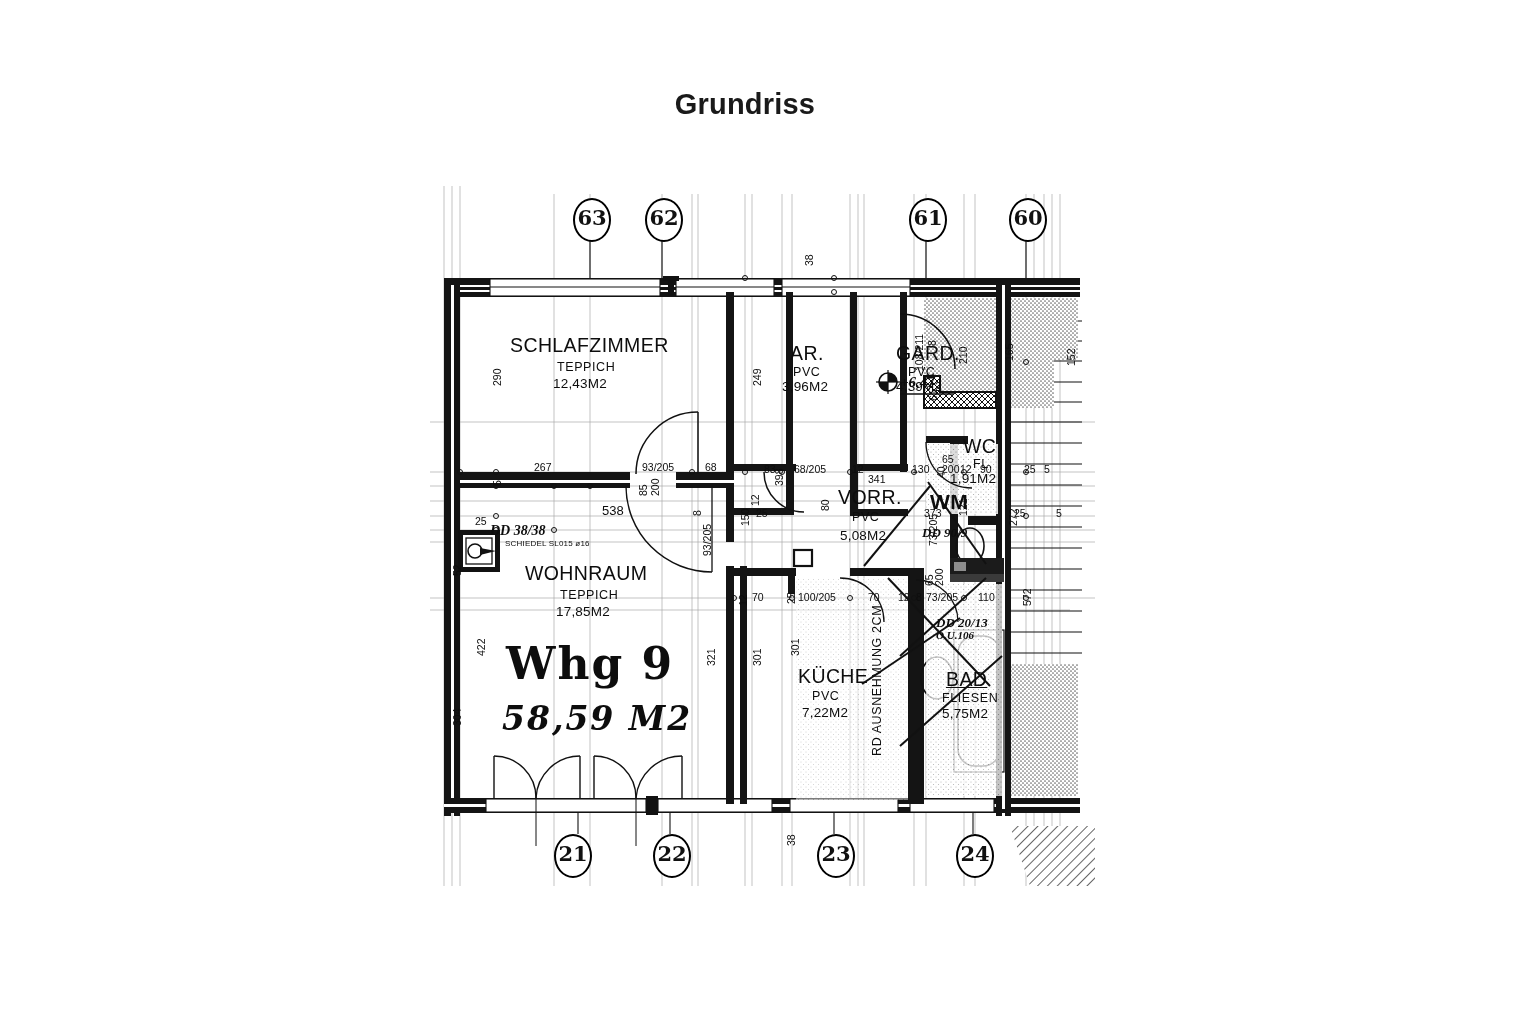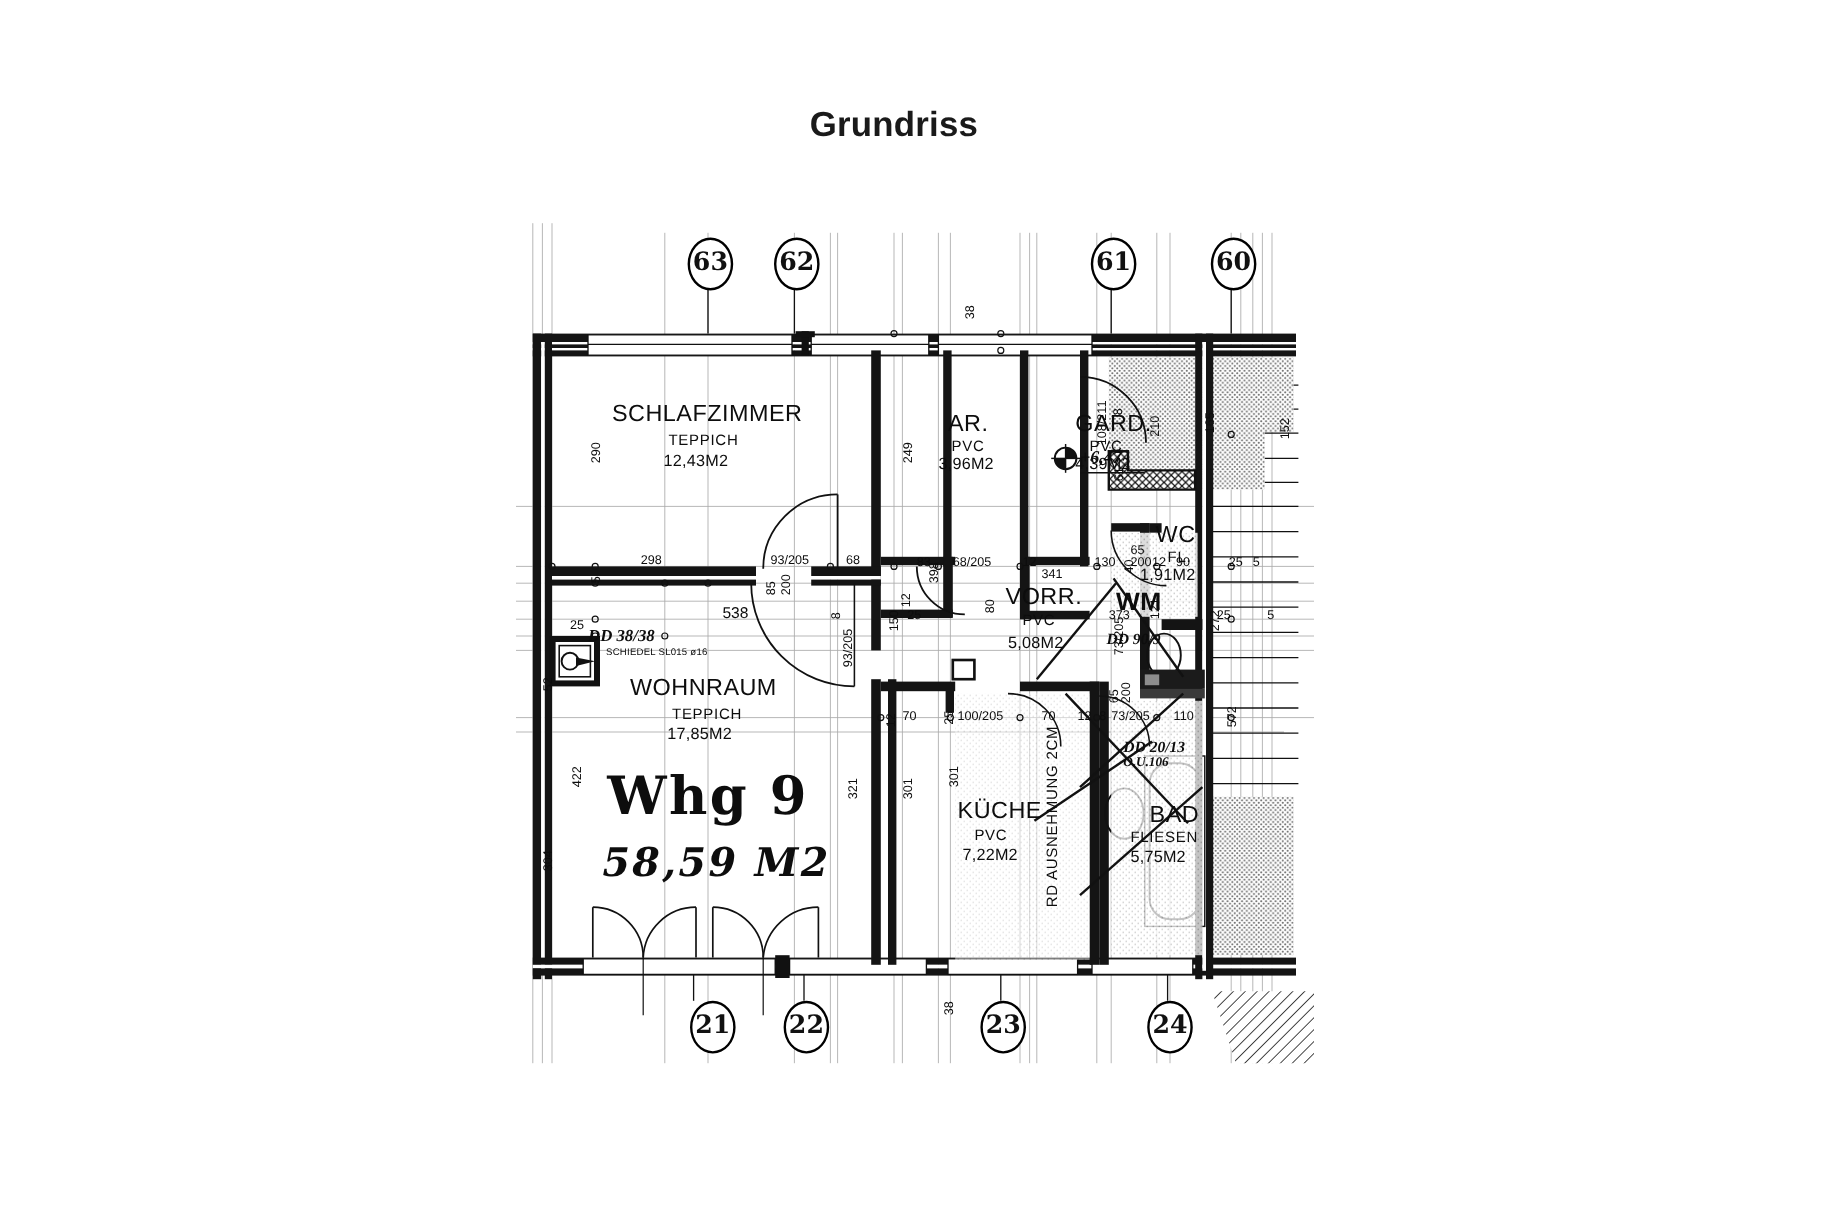--- a/index.html
+++ b/index.html
@@ -364,21 +364,21 @@
       <line x1="434" y1="380" x2="500" y2="300"></line>
       <line x1="498" y1="296" x2="556" y2="378"></line>
     </g>
   </svg>
 
   <div class="gridlbl" style="left:143px;top:12px;">63</div>
   <div class="gridlbl" style="left:215px;top:12px;">62</div>
   <div class="gridlbl" style="left:479px;top:12px;">61</div>
   <div class="gridlbl" style="left:579px;top:12px;">60</div>
 
-  <div class="gridlbl" style="left:145px;top:648px;">21</div>
+  <div class="gridlbl" style="left:124px;top:648px;">21</div>
   <div class="gridlbl" style="left:223px;top:648px;">22</div>
   <div class="gridlbl" style="left:387px;top:648px;">23</div>
   <div class="gridlbl" style="left:526px;top:648px;">24</div>
 
   <div class="t room" style="left:80px;top:150px;">SCHLAFZIMMER</div>
   <div class="t mat" style="left:127px;top:175px;">TEPPICH</div>
   <div class="t area" style="left:123px;top:191px;">12,43M2</div>
 
   <div class="t room" style="left:95px;top:378px;">WOHNRAUM</div>
   <div class="t mat" style="left:130px;top:403px;">TEPPICH</div>
@@ -397,21 +397,21 @@
   <div class="t hand" style="left:470px;top:189px;font-size:15px;">+6,47</div>
 
   <div class="t room" style="left:408px;top:302px;">VORR.</div>
   <div class="t mat" style="left:422px;top:325px;">PVC</div>
   <div class="t area" style="left:410px;top:343px;">5,08M2</div>
 
   <div class="t room" style="left:368px;top:481px;">KÜCHE</div>
   <div class="t mat" style="left:382px;top:504px;">PVC</div>
   <div class="t area" style="left:372px;top:520px;">7,22M2</div>
 
-  <div class="t room" style="left:528px;top:484px;">BAD</div>
+  <div class="t room" style="left:516px;top:484px;text-decoration:underline;">BAD</div>
   <div class="t mat" style="left:512px;top:506px;">FLIESEN</div>
   <div class="t area" style="left:512px;top:521px;">5,75M2</div>
 
   <div class="t room" style="left:533px;top:251px;">WC</div>
   <div class="t mat" style="left:543px;top:272px;">FL.</div>
   <div class="t area" style="left:520px;top:286px;">1,91M2</div>
 
   <div class="t room bold" style="left:500px;top:305px;font-size:21px;">WM</div>
 
   <div class="t hand" style="left:60px;top:338px;font-size:14px;">DD 38/38</div>
@@ -422,21 +422,21 @@
   <div class="t hand" style="left:506px;top:444px;font-size:11px;">O.U.106</div>
 
   <div class="t dimv" style="left:441px;top:570px;font-size:12.5px;letter-spacing:.6px;">RD AUSNEHMUNG 2CM</div>
 
   <div class="t dimv" style="left:62px;top:200px;">290</div>
   <div class="t dim" style="left:45px;top:330px;">25</div>
   <div class="t dimv" style="left:22px;top:390px;">52</div>
   <div class="t dimv" style="left:46px;top:470px;">422</div>
   <div class="t dimv" style="left:22px;top:540px;">304</div>
 
-  <div class="t dim" style="left:104px;top:276px;">298</div>
+  <div class="t dim" style="left:104px;top:276px;">267</div>
   <div class="t dimv" style="left:62px;top:300px;">5</div>
   <div class="t dim" style="left:212px;top:276px;">93/205</div>
   <div class="t dim" style="left:275px;top:276px;">68</div>
 
   <div class="t dimv" style="left:374px;top:80px;">38</div>
 
   <div class="t dimv" style="left:356px;top:660px;">38</div>
 
   <div class="t dimv" style="left:322px;top:200px;">249</div>
   <div class="t dim" style="left:334px;top:278px;">83</div>

